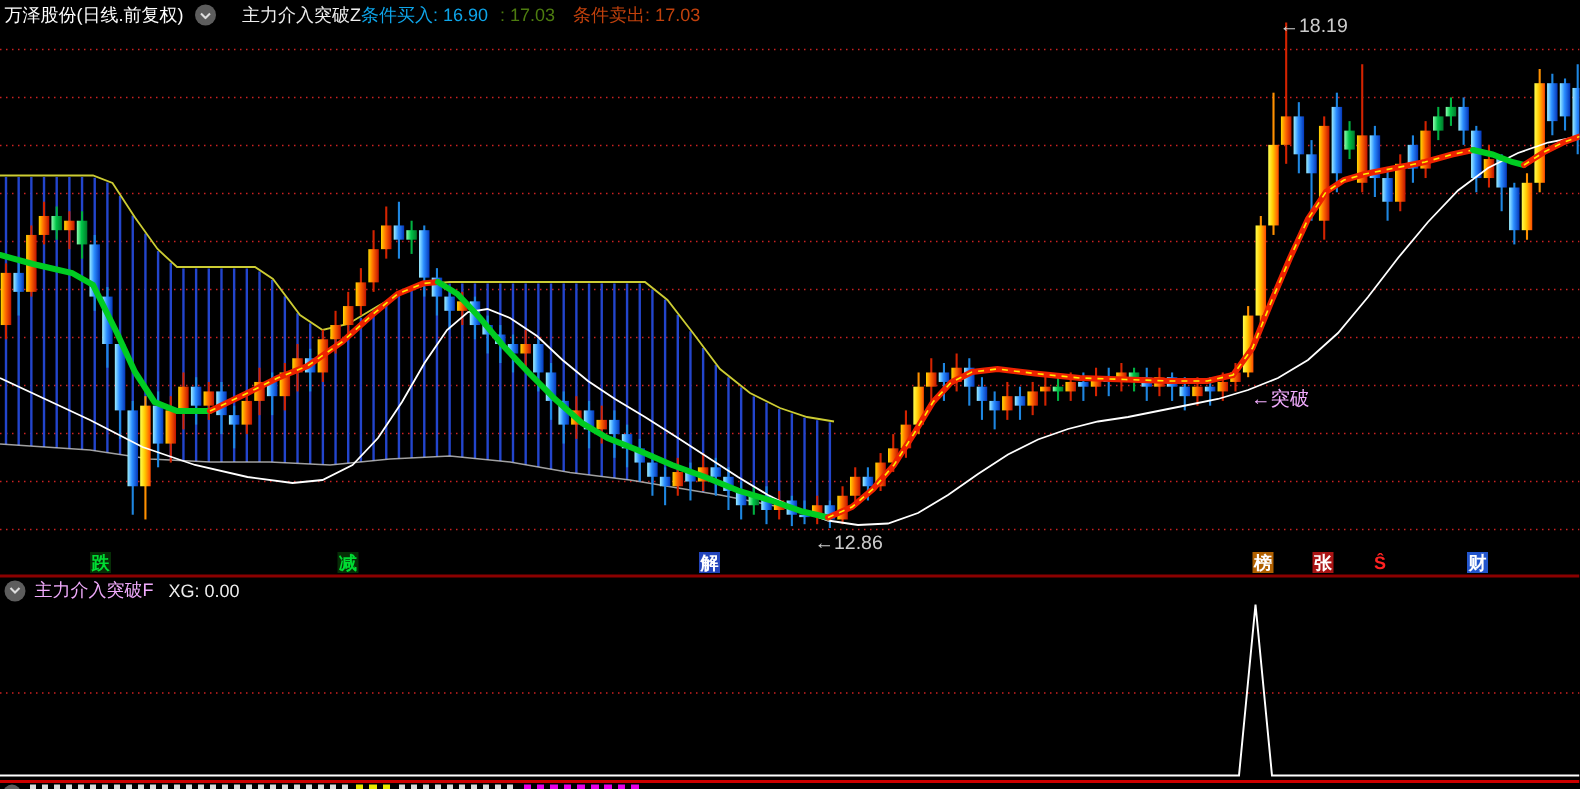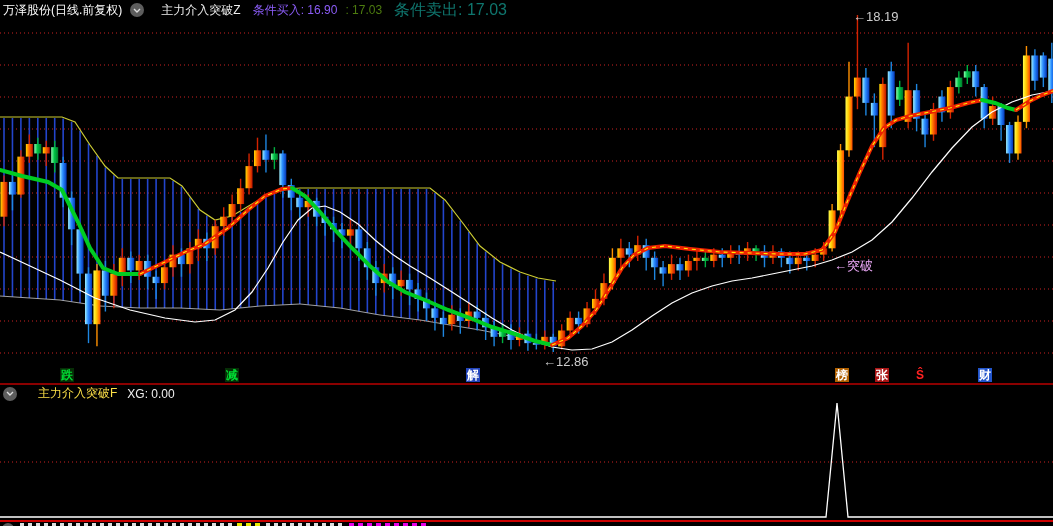--- a/index.html
+++ b/index.html
@@ -3,29 +3,29 @@
 <meta charset="utf-8">
 <style>
   html,body{margin:0;padding:0;}
   body{width:1053px;height:526px;background:#000;overflow:hidden;position:relative;
        font-family:"Liberation Sans","DejaVu Sans",sans-serif;}
   #topbar{position:absolute;top:0;left:0;width:838px;height:20px;display:flex;align-items:center;z-index:5;}
   .t-title{color:#ffffff;font-size:12px;margin-left:3px;white-space:nowrap;}
   .icon-circle{width:14px;height:14px;border-radius:50%;background:#5d5d5d;display:inline-flex;
                align-items:center;justify-content:center;margin-left:8px;flex:none;}
   .t-ind{color:#eeeeee;font-size:12px;margin-left:17px;white-space:nowrap;}
-  .t-buy{color:#8b5cf6;font-size:12px;margin-left:12px;white-space:nowrap;}
+  .t-buy{color:#0ea5e9;font-size:12px;white-space:nowrap;}
   .t-alert{color:#4d7c0f;font-size:12px;margin-left:8px;white-space:nowrap;}
-  .t-sell{color:#0f766e;font-size:16px;margin-left:12px;white-space:nowrap;}
+  .t-sell{color:#c2410c;font-size:12px;margin-left:12px;white-space:nowrap;}
   #chart{position:absolute;left:0;top:0;z-index:1;}
   #overlay{position:absolute;inset:0;z-index:6;pointer-events:none;padding-left:39px;}
   .anno{position:absolute;font-size:13px;white-space:nowrap;}
   .evt{position:absolute;top:368px;font-size:12px;line-height:14px;padding:0 1px;font-weight:bold;white-space:nowrap;}
   #subheader{position:absolute;top:386px;left:0;height:15px;display:flex;align-items:center;z-index:5;}
-  .sh-title{color:#fde047;font-size:12px;margin-left:21px;white-space:nowrap;}
+  .sh-title{color:#f0abfc;font-size:12px;margin-left:6px;white-space:nowrap;}
   .sh-xg{color:#eeeeee;font-size:12px;margin-left:10px;white-space:nowrap;}
   #bottomstrip{position:absolute;top:522px;left:0;width:1053px;height:4px;z-index:5;}
   .frag{position:absolute;top:1px;height:3px;}
   .frag-ticks{background:repeating-linear-gradient(90deg,#dddddd 0 4px,transparent 4px 8px);}
   .frag-y{background:repeating-linear-gradient(90deg,#e8e800 0 5px,transparent 5px 9px);}
   .frag-m{background:repeating-linear-gradient(90deg,#e800e8 0 5px,transparent 5px 9px);}
   .frag-circle{position:absolute;left:2px;top:1px;width:12px;height:12px;border-radius:50%;background:#5d5d5d;}
 </style>
 </head>
 <body>

